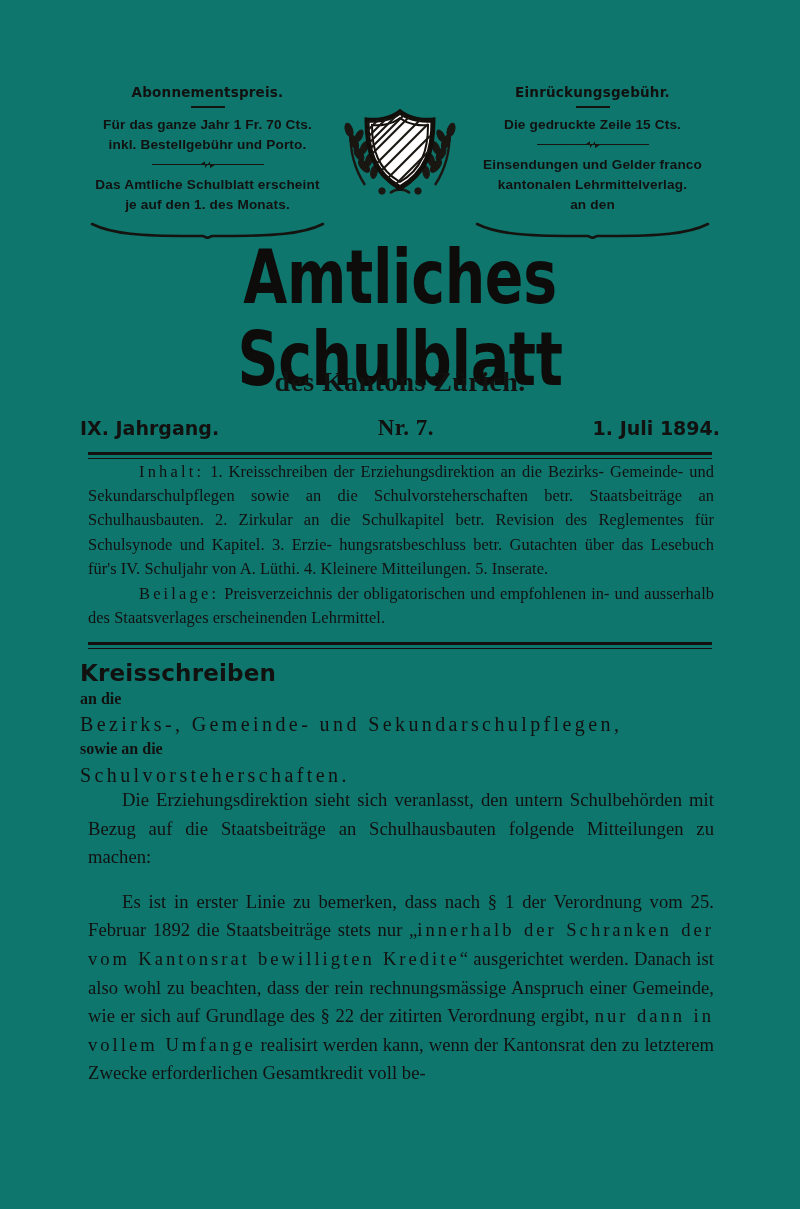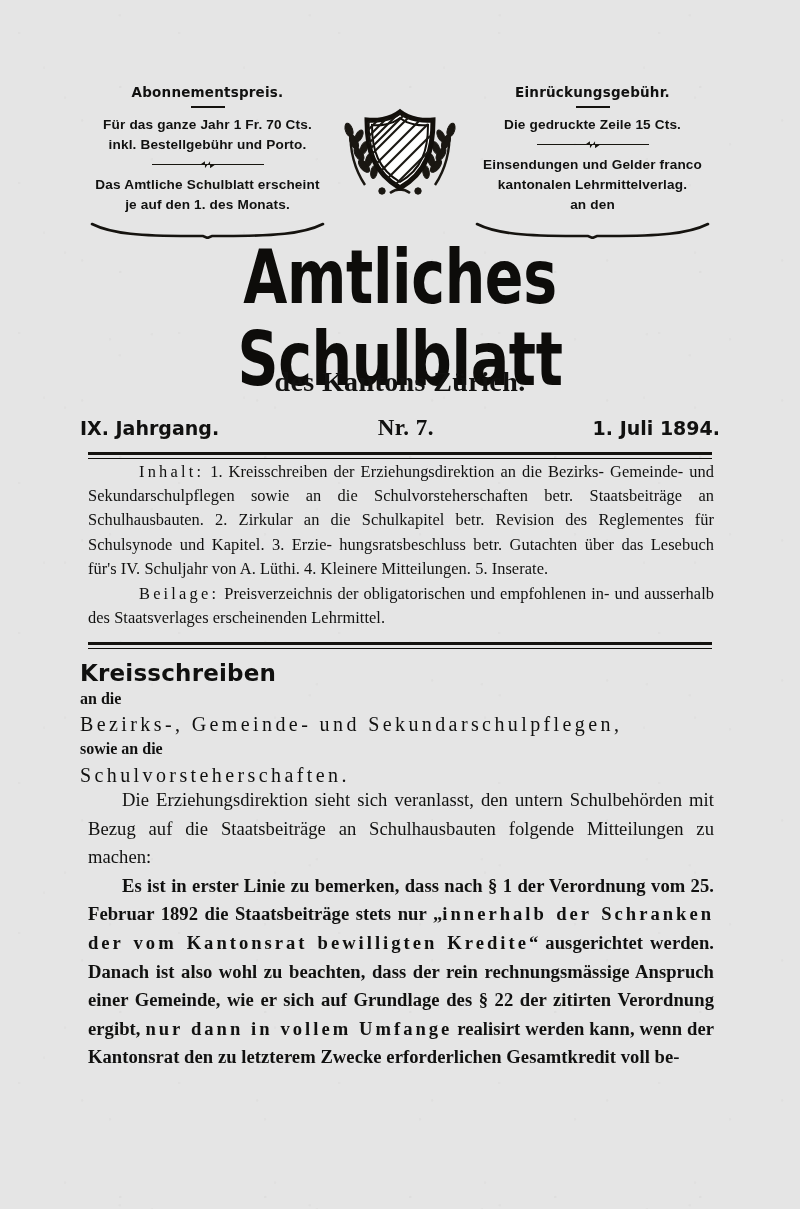--- a/index.html
+++ b/index.html
@@ -5,21 +5,21 @@
   html, body {
     margin: 0;
     padding: 0;
     background: #ffffff;
   }
   .page {
     position: relative;
     width: 800px;
     height: 1209px;
     margin: 0 auto;
-    background: #e5e5e5;
+    background: #0f766e;
     overflow: hidden;
     font-family: "Liberation Serif", serif;
     color: #111110;
   }
   
   .page::after {
     content: "";
     position: absolute;
     inset: 0;
     pointer-events: none;
@@ -222,21 +222,21 @@
     position: absolute;
     left: 88px;
     top: 786px;
     width: 626px;
     font-size: 18.6px;
     line-height: 28.6px;
     text-align: justify;
     letter-spacing: .05px;
   }
   .body-text p { margin: 0; text-indent: 34px; }
-  .body-text p + p { margin-top: 0; font-weight: bold; }
+  .body-text p + p { margin-top: 16px; }
   .emph { letter-spacing: 3.0px; }
 </style>
 </head>
 <body>
 
 <div class="page">
 
   <div class="masthead">
 
     <div class="head-col">

